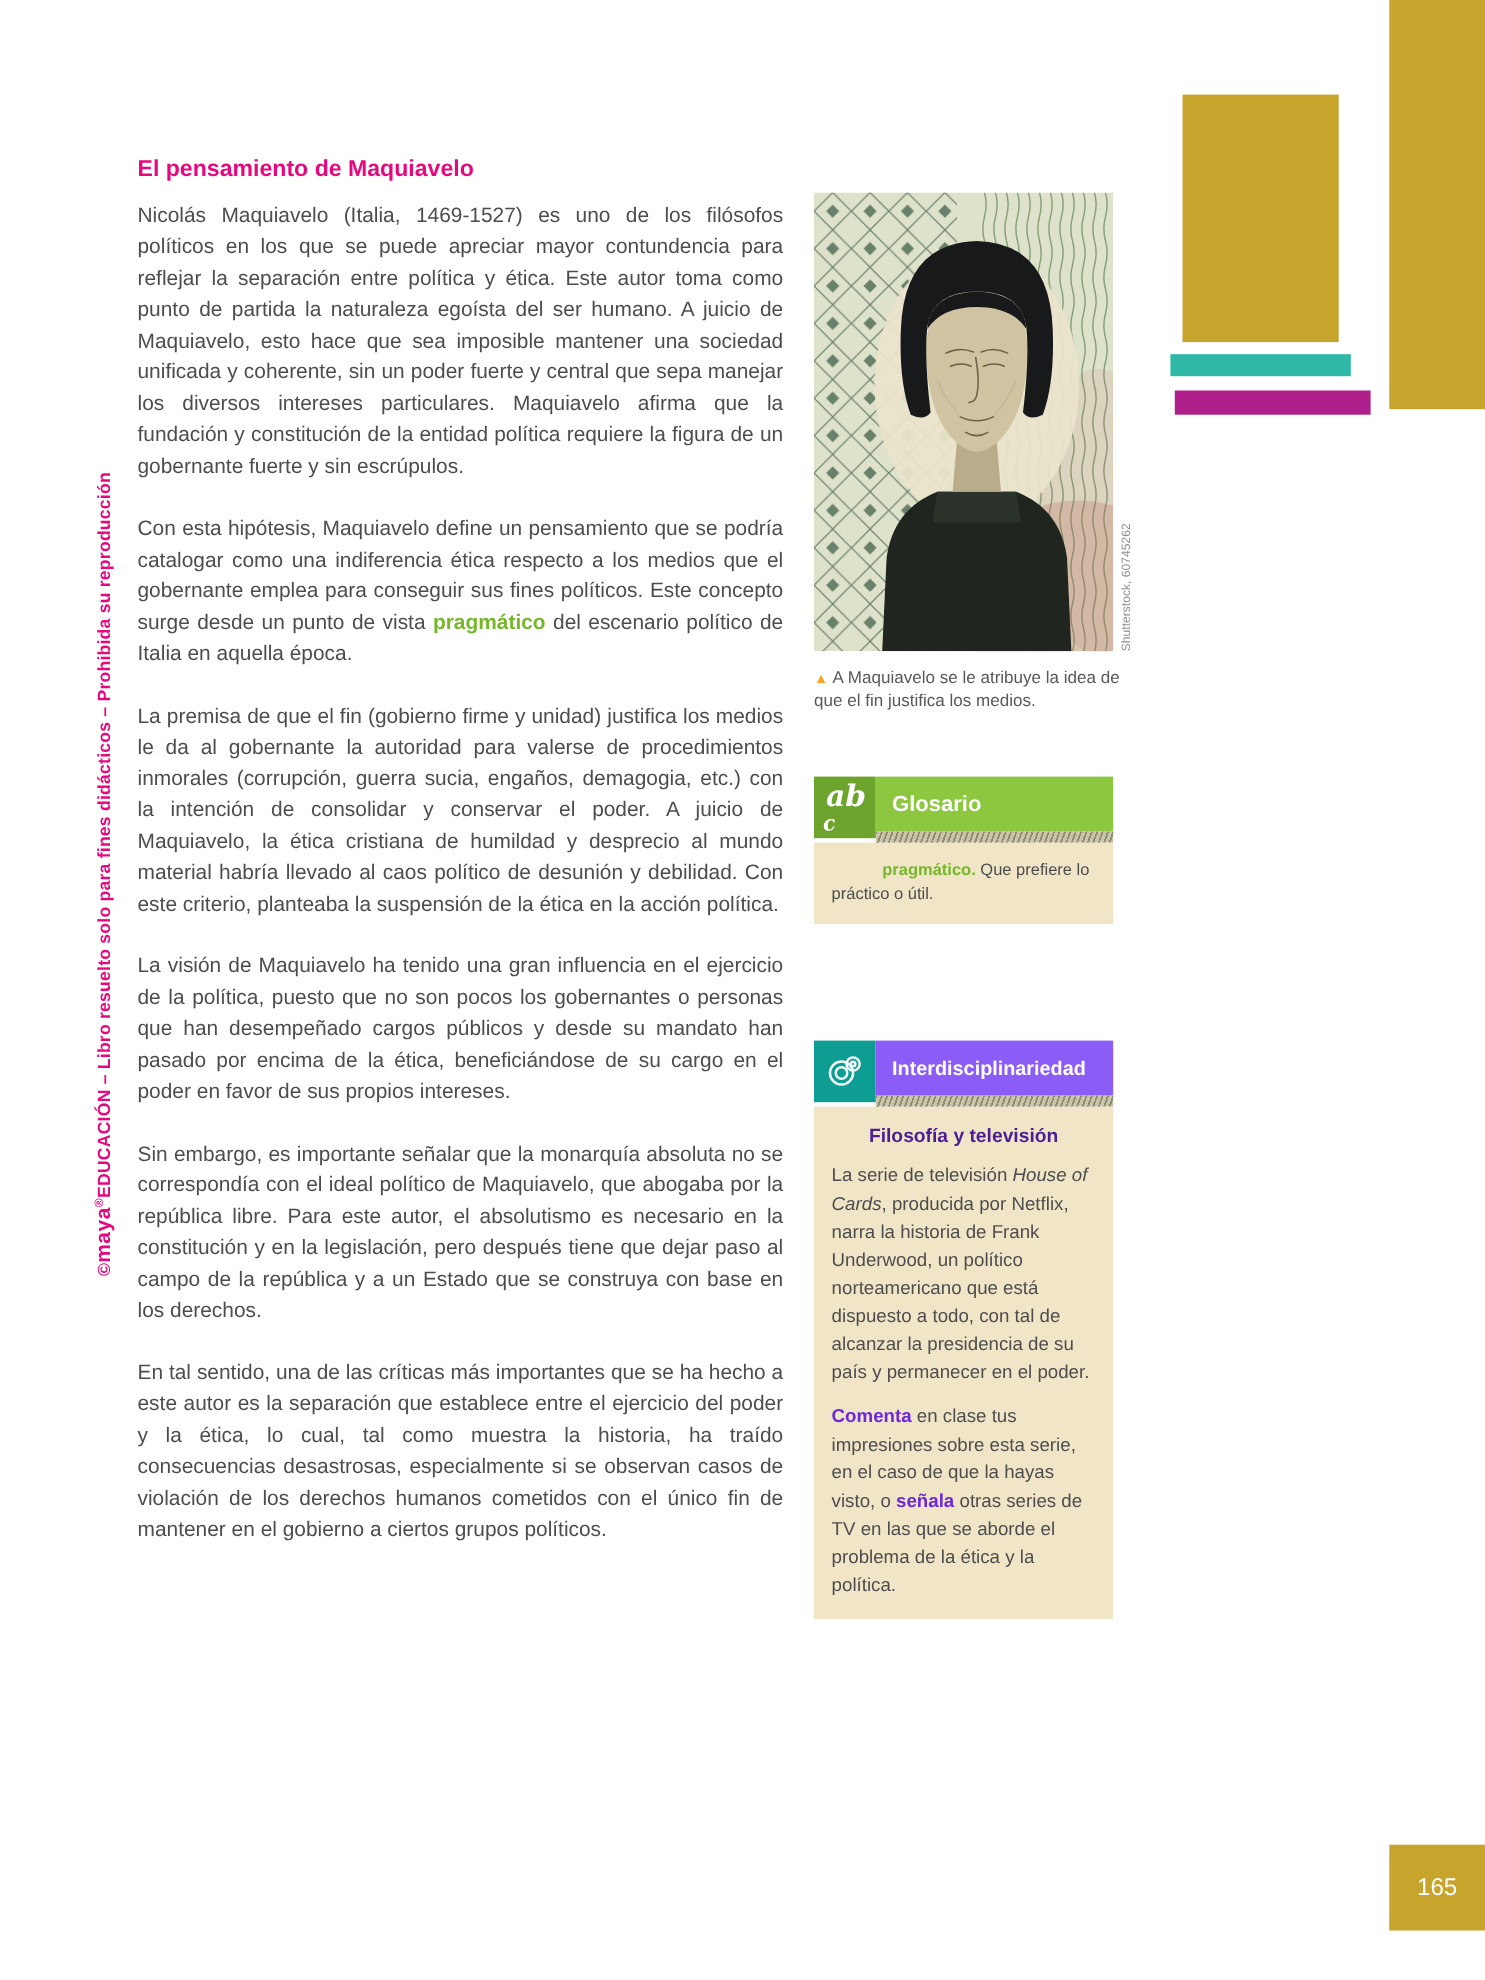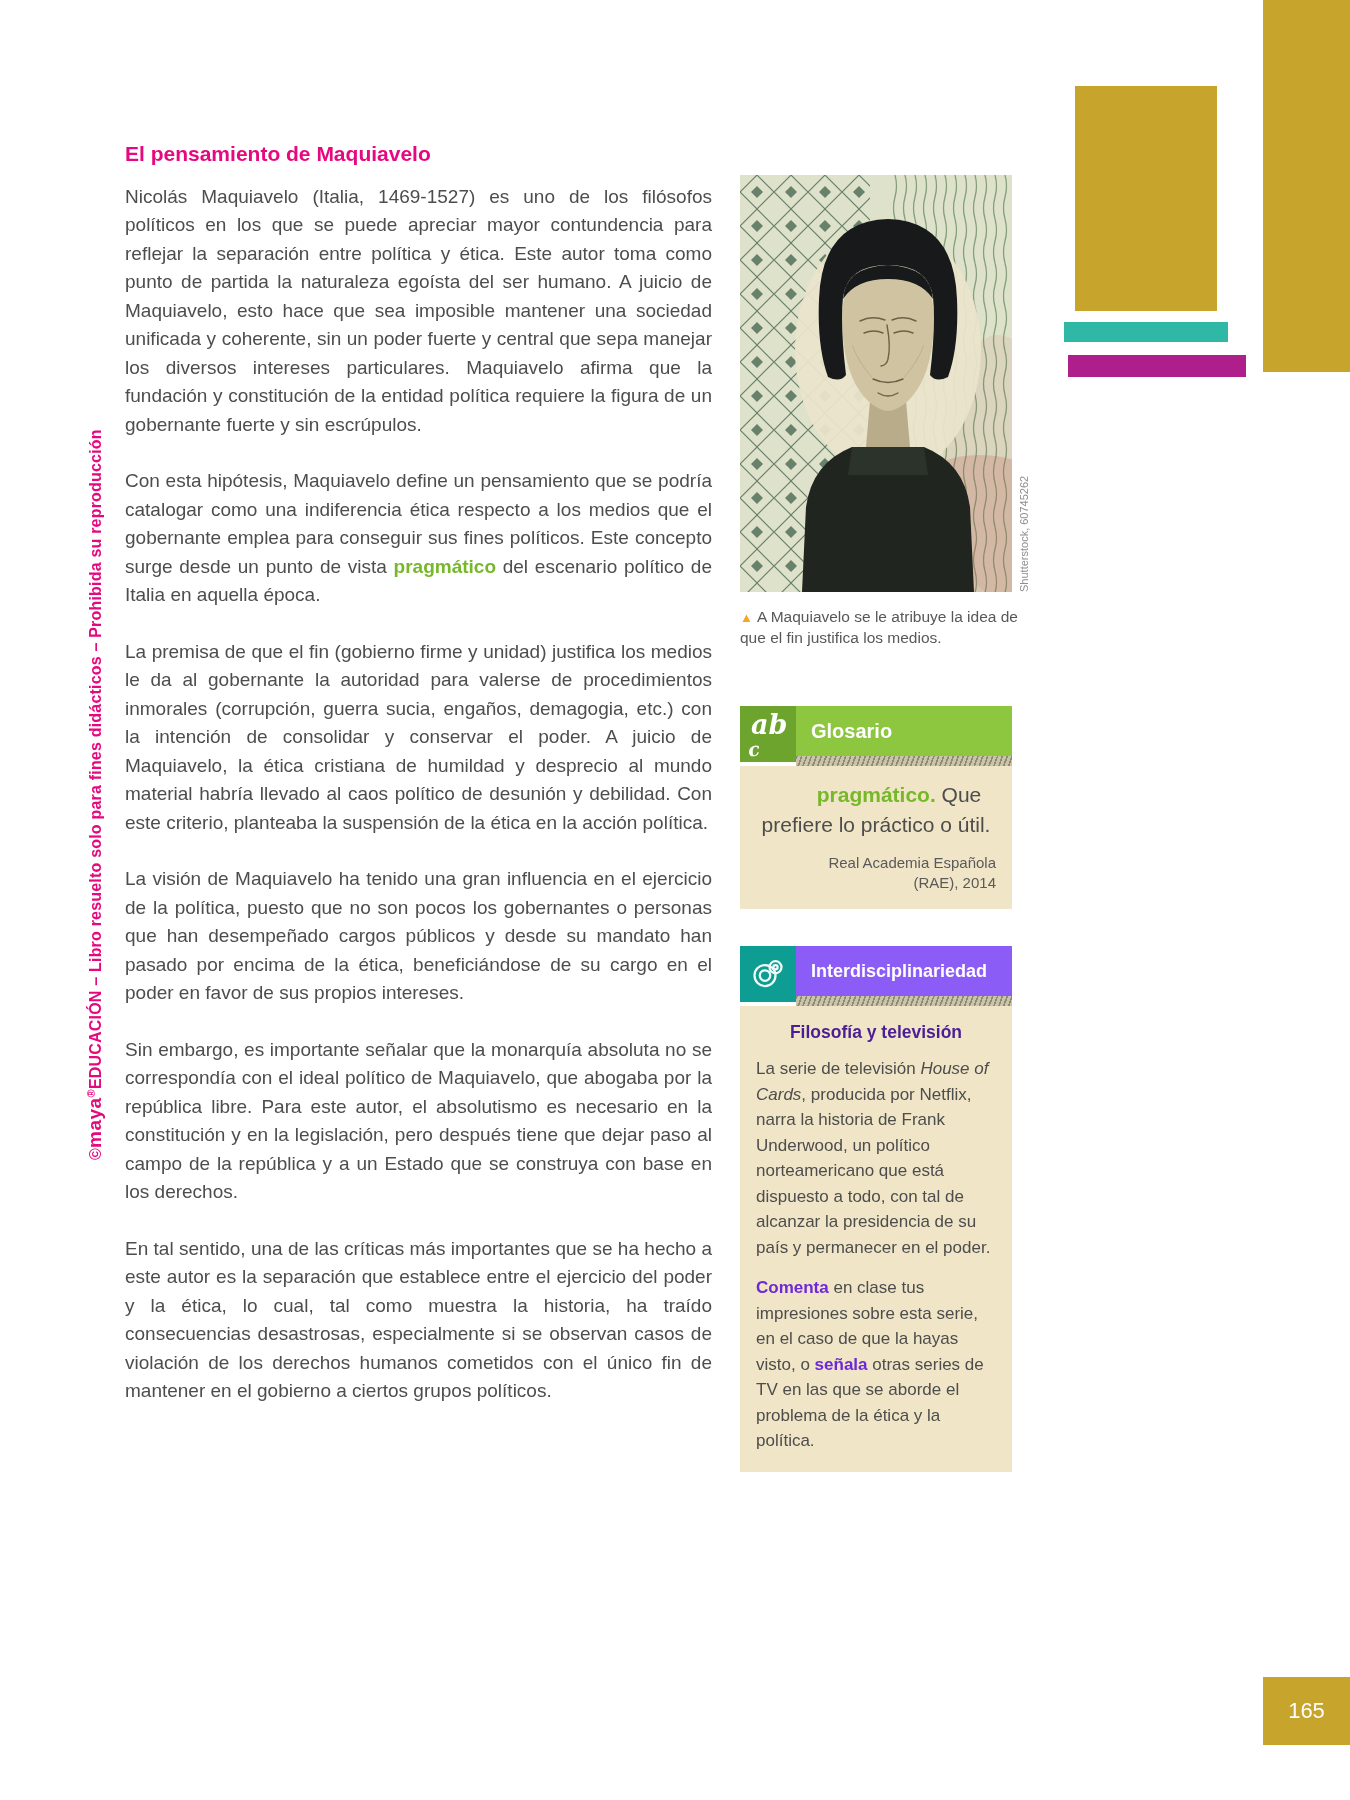--- a/index.html
+++ b/index.html
@@ -15,21 +15,21 @@
     color: #4d4d4d;
   }
 
   
   .deco-gold-block   { position: absolute; left: 1075px; top: 86px;  width: 142px; height: 225px; background: #c7a42b; }
   .deco-gold-edge    { position: absolute; left: 1263px; top: 0;     width: 87px;  height: 372px; background: #c7a42b; }
   .deco-teal-stripe  { position: absolute; left: 1064px; top: 322px; width: 164px; height: 20px;  background: #2fb8a6; }
   .deco-magenta-stripe{position: absolute; left: 1068px; top: 355px; width: 178px; height: 22px;  background: #ae1f8c; }
 
   .page-number-box {
-    position: absolute; left: 1263px; top: 1677px; width: 87px; height: 68px;
+    position: absolute; left: 1263px; top: 1677px; width: 87px; height: 78px;
     background: #c7a42b; color: #ffffff; display: flex; align-items: center; justify-content: center;
     font-size: 22px;
   }
 
   
   .sidebar-credit {
     position: absolute; left: 84px; top: 1160px;
     transform: rotate(-90deg); transform-origin: 0 0;
     white-space: nowrap;
     color: #e6087e; font-size: 16px; font-weight: 600; letter-spacing: 0.2px;
@@ -86,21 +86,21 @@
   .glossary-box .box-icon { background: #6ca42e; }
   .glossary-box .box-title { background: #8dc63f; font-size: 20px; }
   .glossary-icon-ab {
     position: absolute; top: 3px; left: 11px; font-size: 27px; font-style: italic;
     font-family: "DejaVu Serif", serif; font-weight: 700;
   }
   .glossary-icon-c {
     position: absolute; bottom: 2px; left: 8px; font-size: 19px; font-style: italic;
     font-family: "DejaVu Serif", serif; font-weight: 700; transform: rotate(-8deg);
   }
-  .glossary-def { margin: 0; font-size: 21px; line-height: 1.45; color: #4d4d4d; text-indent: 46px; text-align: center; }
+  .glossary-def { margin: 0; font-size: 15px; line-height: 1.45; color: #4d4d4d; text-indent: 46px; }
   .glossary-term { color: #76b82a; font-weight: 700; }
   .glossary-source { margin-top: 12px; text-align: right; font-size: 15px; line-height: 1.35; color: #5a5a5a; }
 
   
   .interdisc-box { top: 946px; }
   .interdisc-box .box-icon { background: #0e9d92; display: flex; align-items: center; justify-content: center; }
   .interdisc-box .box-title { background: #8b5cf6; font-size: 18px; }
   .interdisc-subtitle { text-align: center; font-weight: 700; color: #4c1d95; font-size: 17.5px; margin: 2px 0 13px 0; }
   .interdisc-box p { margin: 0 0 15px 0; font-size: 17px; line-height: 1.5; color: #4d4d4d; }
   .interdisc-box p:last-child { margin-bottom: 2px; }
@@ -191,24 +191,20 @@
         <span class="glossary-icon-ab">ab</span>
         <span class="glossary-icon-c">c</span>
       </div>
       <div class="box-title-wrap">
         <div class="box-title">Glosario</div>
         <div class="hatch"></div>
       </div>
     </div>
     <div class="box-body">
       <p class="glossary-def"><span class="glossary-term">pragmático.</span><span> Que prefiere lo práctico o útil.</span></p>
-      <div class="glossary-source">
-        <div>Real Academia Española</div>
-        <div>(RAE), 2014</div>
-      </div>
     </div>
   </div>
 
   <div class="side-box interdisc-box">
     <div class="box-header">
       <div class="box-icon">
         <svg viewBox="0 0 24 24" width="36" height="36">
           <g fill="none" stroke="#ffffff" stroke-width="1.5" opacity="0.95">
             <circle cx="10" cy="13" r="7"></circle>
             <circle cx="10" cy="13" r="3.5"></circle>

